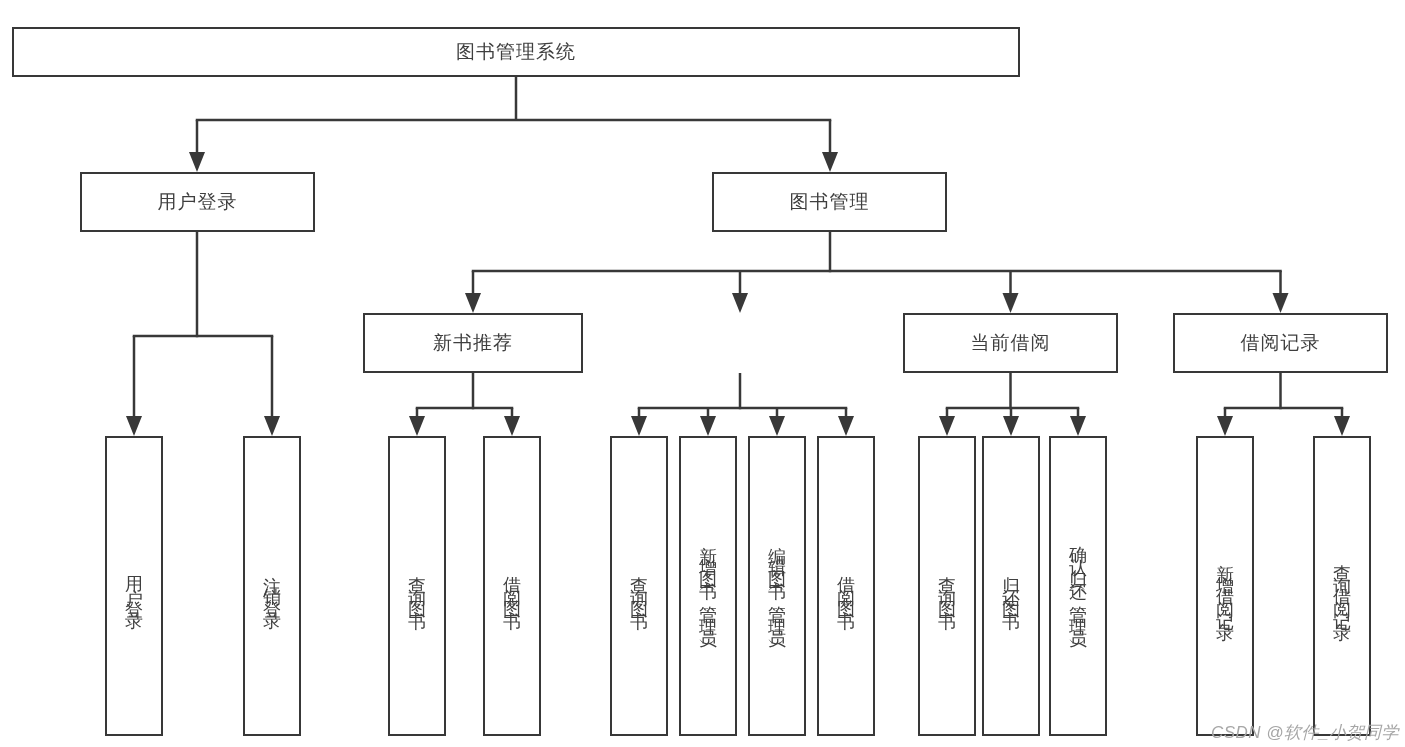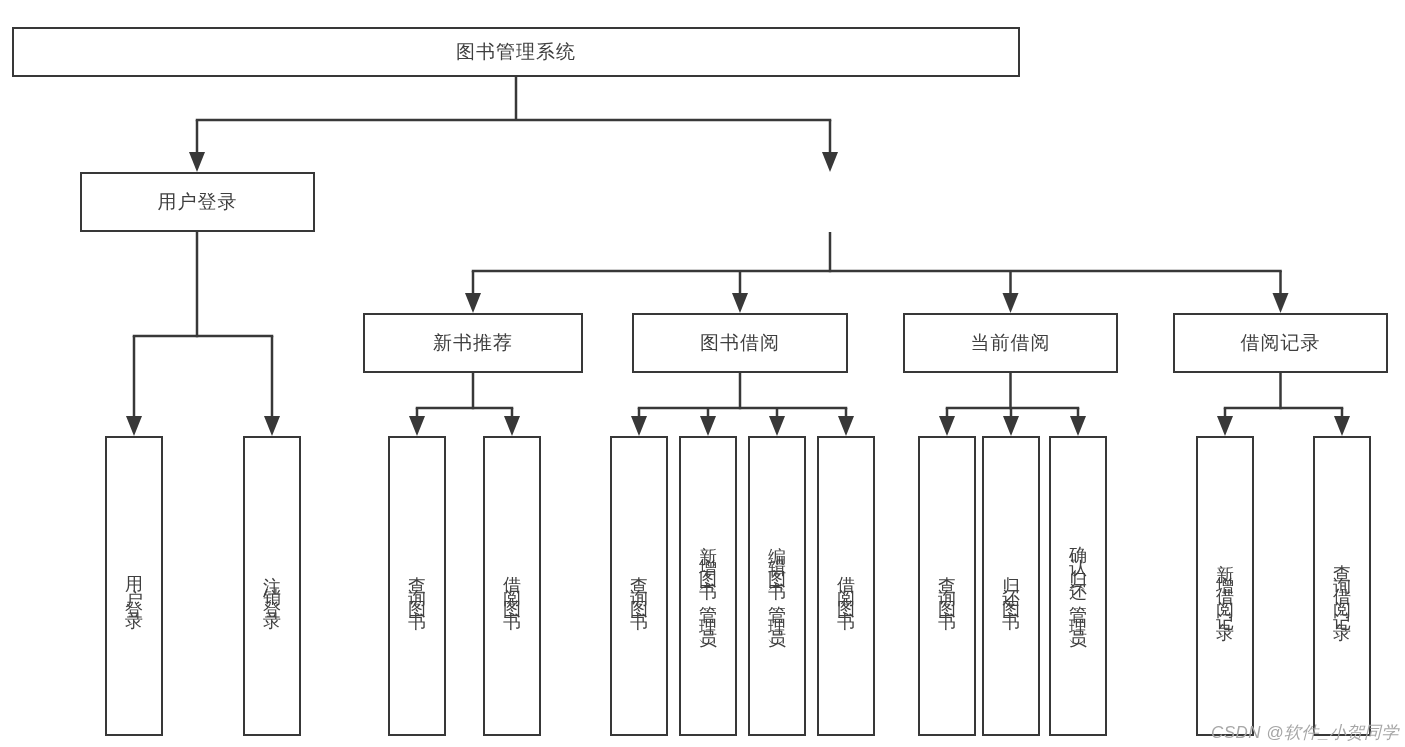--- a/index.html
+++ b/index.html
@@ -153,23 +153,23 @@
       <polygon points="1003,416 1019,416 1011,436"></polygon>
       <polygon points="1070,416 1086,416 1078,436"></polygon>
       <polygon points="1217,416 1233,416 1225,436"></polygon>
       <polygon points="1334,416 1350,416 1342,436"></polygon>
     </g>
   </svg>
 
   <div class="node root">图书管理系统</div>
 
   <div class="node lvl2 a">用户登录</div>
+  <div class="node lvl2 b">图书管理</div>
 
   <div class="node lvl3 a">新书推荐</div>
-  <div class="node lvl3 b">图书借阅</div>
   <div class="node lvl3 c">当前借阅</div>
   <div class="node lvl3 d">借阅记录</div>
 
   <div class="node leaf p1">
     <span class="vtext">用户登录</span>
   </div>
   <div class="node leaf p2">
     <span class="vtext">注销登录</span>
   </div>
 

